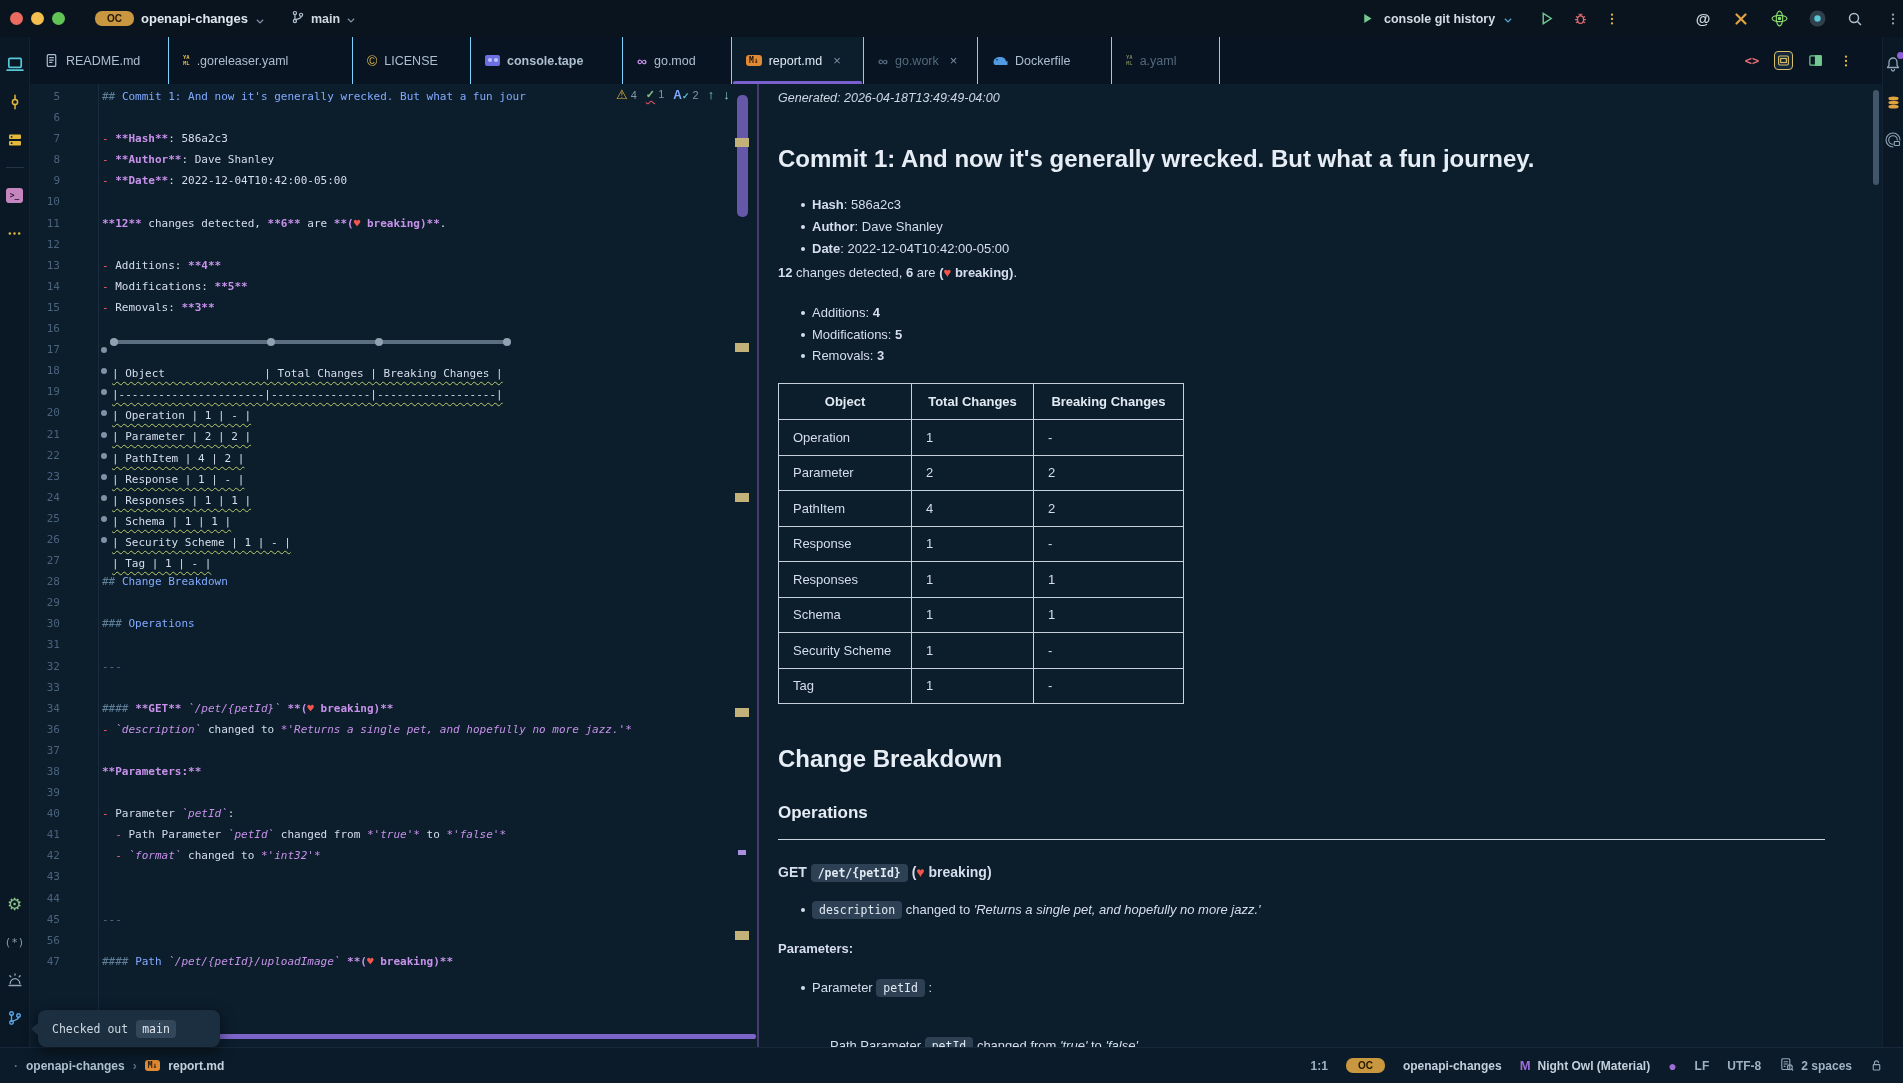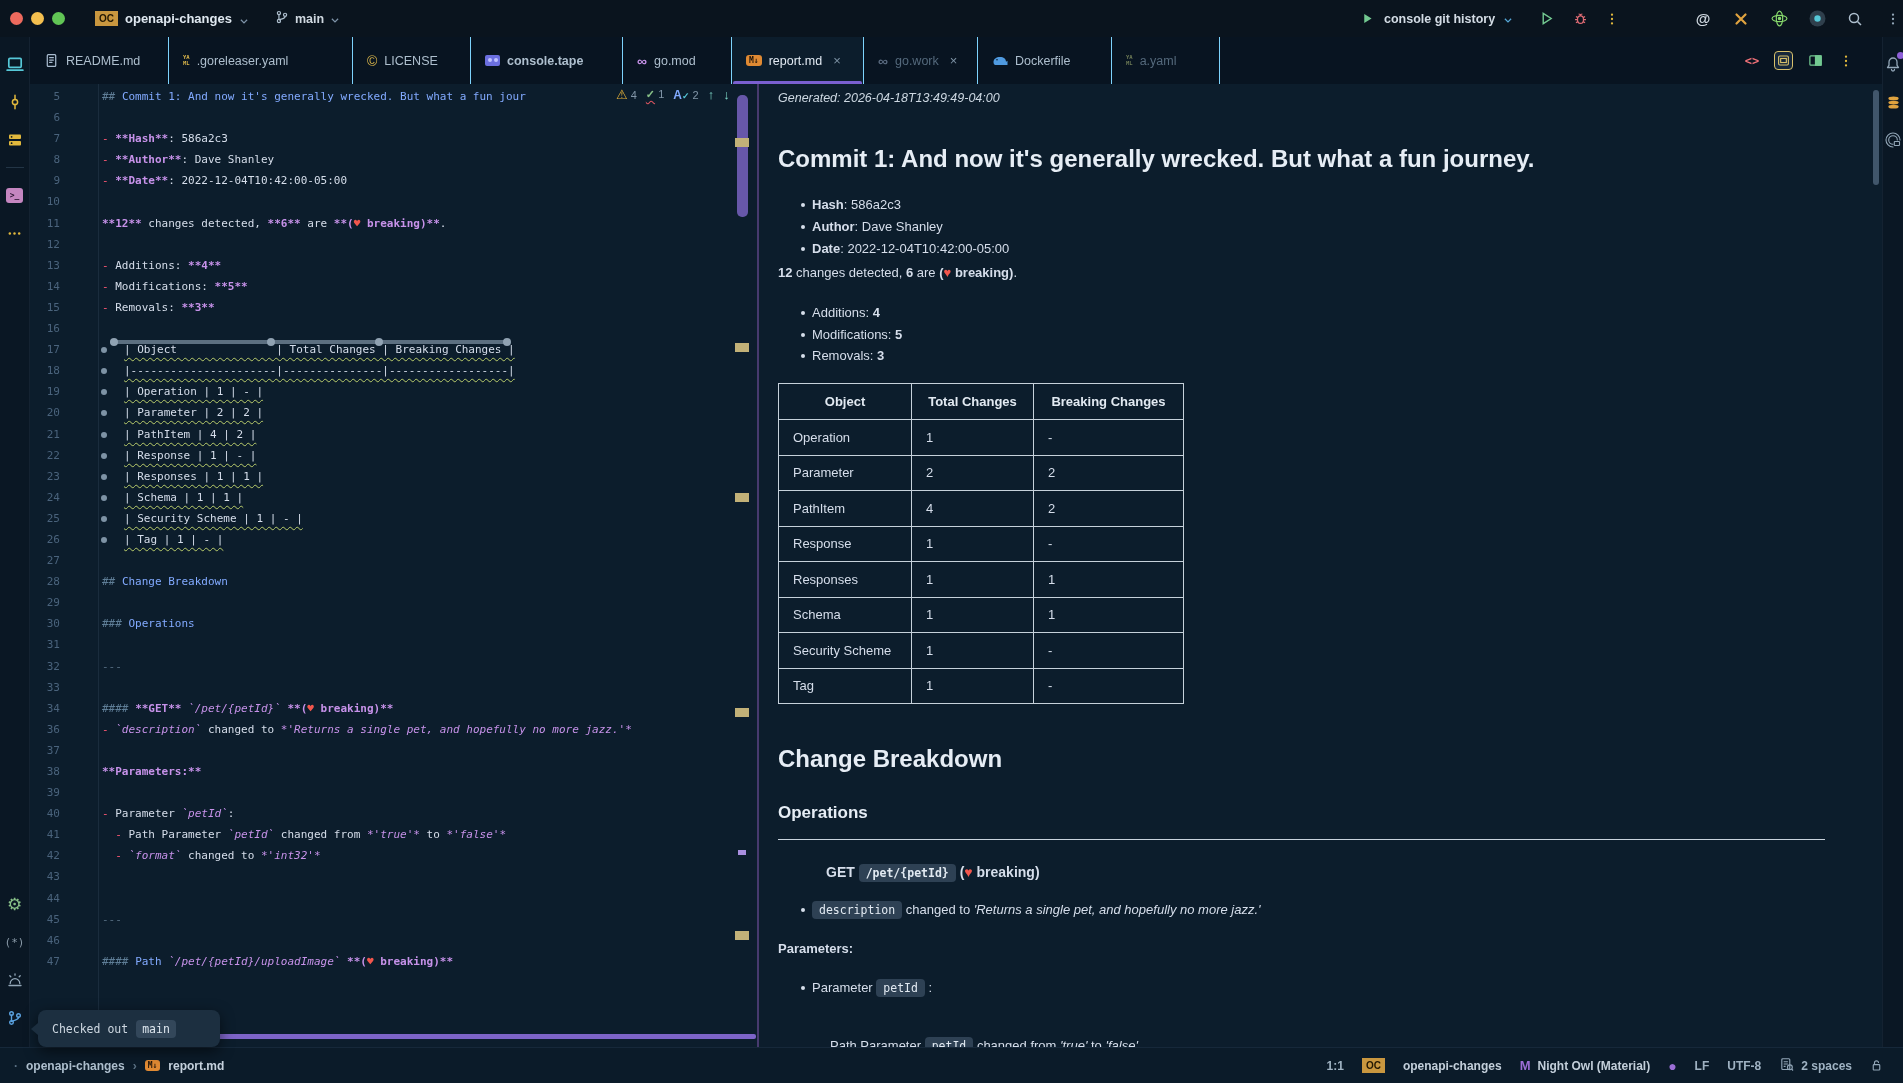--- a/index.html
+++ b/index.html
@@ -6,21 +6,21 @@
   html,body { width:1903px; height:1083px; overflow:hidden; background:#0c1d2c;
     font-family:"Liberation Sans", sans-serif; }
   #app { position:relative; width:1903px; height:1083px; background:#0c1d2c; }
 
   
   #titlebar { position:absolute; left:0; top:0; width:1903px; height:37px;
     background:#0a141e; display:flex; align-items:center; }
   .tl { width:13px; height:13px; border-radius:50%; margin-right:8px; }
   #lights { display:flex; margin-left:10px; }
   .badge-oc { background:#c9973f; color:#231803; font-weight:bold; font-size:10px;
-    border-radius:0; padding:2px 4px; letter-spacing:0; }
+    border-radius:7px; padding:2px 12px; letter-spacing:0; }
   #proj-group { display:flex; align-items:center; margin-left:22px; gap:7px;
     color:#dfe8f0; font-size:13px; font-weight:bold; }
   .chev { display:inline-block; width:10px; height:10px; }
   #branch-group { display:flex; align-items:center; margin-left:26px; gap:6px;
     color:#cfd8e0; font-size:12.5px; font-weight:bold; }
   #run-group { position:absolute; left:1358px; top:0; height:37px; display:flex;
     align-items:center; gap:8px; color:#d3dce5; font-size:12.5px; font-weight:bold; }
   #win-icons { position:absolute; left:1694px; top:0; height:37px; display:flex;
     align-items:center; gap:20px; }
   .ticon { width:18px; height:18px; display:inline-flex; align-items:center;
@@ -77,23 +77,23 @@
   
   #editor { position:absolute; left:30px; top:84px; width:727px; height:963px;
     background:#0c1d2c; overflow:hidden; font-family:"DejaVu Sans Mono",monospace; }
   #gutterline { position:absolute; left:68px; top:0; bottom:0; width:1px;
     background:#1a2c3d; }
   #code-lines { position:absolute; left:0; top:2px; right:0; }
   .cl { position:relative; height:21.1px; line-height:21.1px; font-size:11px;
     white-space:pre; }
   .ln { position:absolute; left:0; width:30px; text-align:right; color:#4a637c; }
   .code { position:absolute; left:72px; }
-  .cl.tbl .code { left:94px; text-decoration:underline; text-decoration-style:wavy;
+  .cl.tbl .code { left:82px; text-decoration:underline; text-decoration-style:wavy;
     text-decoration-color:#b9cc6b; text-decoration-thickness:1px;
-    text-underline-offset:4px; color:#d6deeb; }
+    text-underline-offset:4px; color:#d6deeb;margin-top:24px; }
   .rowhandle { position:absolute; left:71px; top:8px; width:6px; height:6px;
     border-radius:50%; background:#7e93a5; }
   .s-mk{color:#5f7e97;} .s-h{color:#82aaff;} .s-b{color:#c792ea;font-weight:bold;}
   .s-i{color:#c792ea;font-style:italic;} .s-w{color:#d6deeb;} .s-r{color:#ff5874;}
   .s-dim{color:#566e82;} .s-cd{color:#c792ea;font-style:italic;}
   .s-e{color:#f2564d;font-style:normal;}
   #tablebar { position:absolute; left:80px; top:256px; width:400px; height:4px;
     background:#5c6f80; border-radius:2px; }
   .tbardot { position:absolute; top:254px; width:8px; height:8px; border-radius:50%;
     background:#90a2b2; }
@@ -147,21 +147,21 @@
   table.pv-table { margin-top:16px; border-collapse:collapse; font-size:13px; }
   .pv-table th { width:133px; height:36px; border:1px solid #c6d1db;
     font-weight:bold; text-align:center; color:#e2eaf2; }
   .pv-table th:nth-child(2){ width:122px; } .pv-table th:nth-child(3){ width:150px; }
   .pv-table td { height:35.5px; border:1px solid #c6d1db; padding-left:14px;
     color:#d6deeb; }
   #pv-thumb { position:absolute; right:3px; top:6px; width:6px; height:95px;
     background:#41566b; border-radius:3px; }
   .mt38{margin-top:38px;} .mt20{margin-top:20px;} .mt17{margin-top:4px;}
   .mt40{margin-top:40px;} .mt28{margin-top:28px;} .mt15{margin-top:15px;}
-  .mt22{margin-top:22px;margin-left:48px;} .mt19{margin-top:19px;} .mt0{margin-top:0;}
+  .mt22{margin-top:22px;} .mt19{margin-top:19px;} .mt0{margin-top:0;}
 
   
   #statusbar { position:absolute; left:0; top:1047px; width:1903px; height:36px;
     background:#0b1b29; border-top:1px solid #16283a; display:flex;
     align-items:center; font-size:12px; color:#9fb2c2; }
   #sb-left { display:flex; align-items:center; gap:8px; margin-left:14px;
     font-weight:bold; }
   #sb-right { position:absolute; right:20px; display:flex; align-items:center;
     gap:18px; font-weight:bold; }
   .sb-item { display:flex; align-items:center; gap:7px; }
@@ -475,21 +475,21 @@
         <div class="cl"><span class="ln">36</span><span class="code"><span class="s-r">- </span><span class="s-cd">`description`</span><span class="s-w"> changed to </span><span class="s-i">*'Returns a single pet, and hopefully no more jazz.'*</span></span></div>
         <div class="cl"><span class="ln">37</span><span class="code"></span></div>
         <div class="cl"><span class="ln">38</span><span class="code"><span class="s-b">**Parameters:**</span></span></div>
         <div class="cl"><span class="ln">39</span><span class="code"></span></div>
         <div class="cl"><span class="ln">40</span><span class="code"><span class="s-r">- </span><span class="s-w">Parameter </span><span class="s-cd">`petId`</span><span class="s-w">:</span></span></div>
         <div class="cl"><span class="ln">41</span><span class="code"><span class="s-w">  </span><span class="s-r">- </span><span class="s-w">Path Parameter </span><span class="s-cd">`petId`</span><span class="s-w"> changed from </span><span class="s-i">*'true'*</span><span class="s-w"> to </span><span class="s-i">*'false'*</span></span></div>
         <div class="cl"><span class="ln">42</span><span class="code"><span class="s-w">  </span><span class="s-r">- </span><span class="s-cd">`format`</span><span class="s-w"> changed to </span><span class="s-i">*'int32'*</span></span></div>
         <div class="cl"><span class="ln">43</span><span class="code"></span></div>
         <div class="cl"><span class="ln">44</span><span class="code"></span></div>
         <div class="cl"><span class="ln">45</span><span class="code"><span class="s-dim">---</span></span></div>
-        <div class="cl"><span class="ln">46</span><span class="code"></span></div>
+        <div class="cl"><span class="ln">56</span><span class="code"></span></div>
         <div class="cl"><span class="ln">47</span><span class="code"><span class="s-mk">#### </span><span class="s-h">Path </span><span class="s-cd">`/pet/{petId}/uploadImage`</span><span class="s-w"> </span><span class="s-b">**(</span><span class="s-e">♥</span><span class="s-b"> breaking)**</span></span></div>
       </div>
     <div id="tablebar"></div>
     <div id="inspect">
       <span><span class="insp-warn">⚠</span> <span>4</span></span>
       <span><span class="insp-spell">✓</span> <span>1</span></span>
       <span><span class="insp-gram">A<i>✓</i></span> <span>2</span></span>
       <span class="insp-arrow">↑</span>
       <span class="insp-arrow">↓</span>
     </div>

